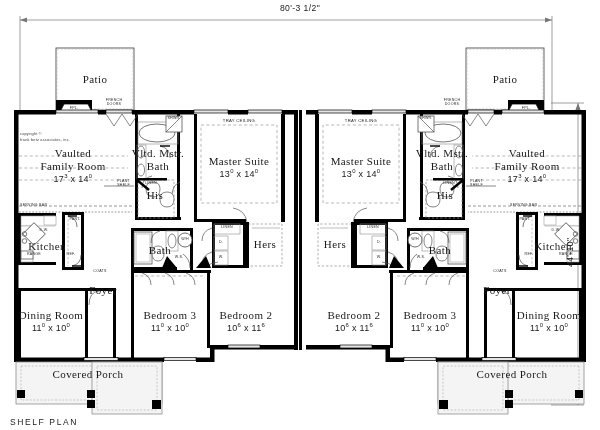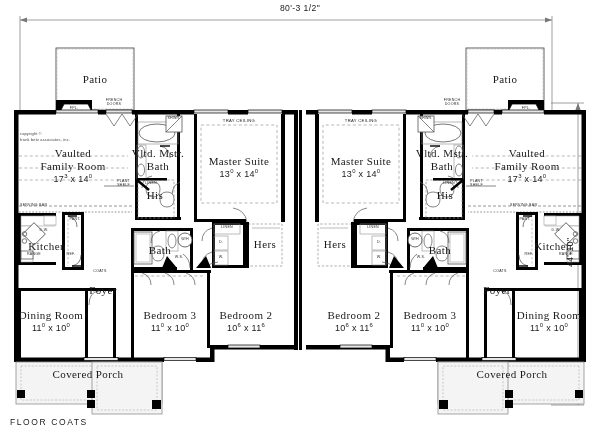--- a/index.html
+++ b/index.html
@@ -547,15 +547,15 @@
   </div>
 
   <div class="lbl rm ctr" style="left:354px;top:310px;">Bedroom 2</div>
   <div class="lbl dim ctr" style="left:354px;top:324px;">
     <span>10</span><sup>6</sup> x
     <span>11</span><sup>6</sup>
   </div>
 
   <div class="lbl rm ctr" style="left:512px;top:369px;">Covered Porch</div>
 
-  <div class="lbl title" style="left:10px;top:418px;">FLOOR COATS</div>
+  <div class="lbl title" style="left:10px;top:418px;">SHELF PLAN</div>
 
 </div>
 
 </body></html>

